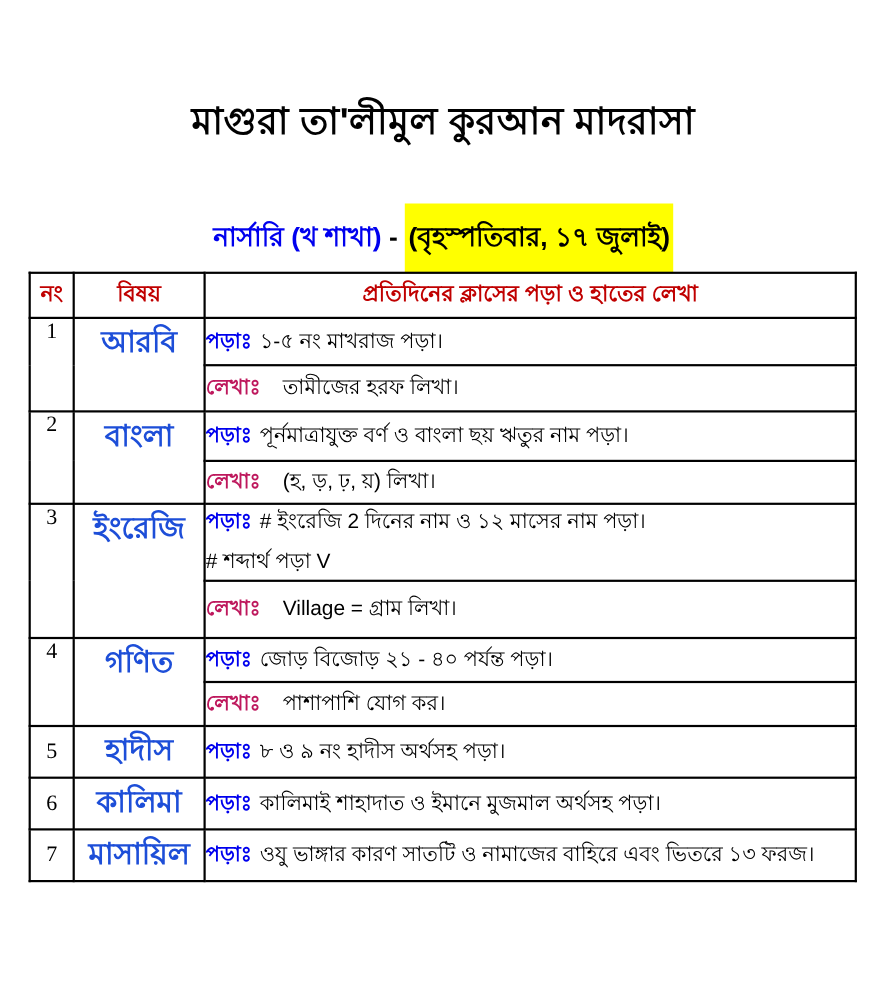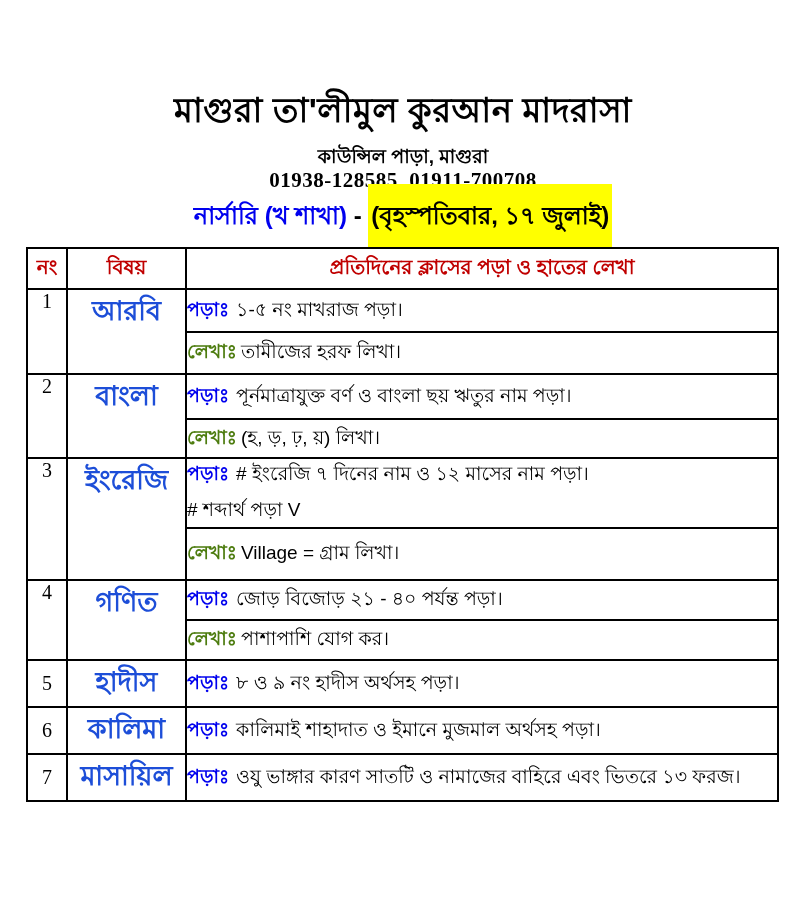--- a/index.html
+++ b/index.html
@@ -99,45 +99,43 @@
     vertical-align: middle;
     padding-left: 10px;
     padding-right: 4px;
   }
   .pora-label {
     color: #0000ee;
     font-weight: bold;
     margin-right: 7px;
   }
   .lekha-label {
-    color: #4d7c0f;
-    font-weight: bold;
-    margin-right: 4px;
+    color: #be185d;
+    font-weight: bold;
+    margin-right: 20px;
   }
   .indent-line {
     margin-top: 4px;
   }
   .watermark {
     position: absolute;
     left: 806px;
     color: #a9a9a9;
     white-space: nowrap;
     font-family: "DejaVu Sans", sans-serif;
   }
   .wm-1 { top: 808px; font-size: 19px; }
   .wm-2 { top: 831px; font-size: 14px; color: #c0c0c0; }
 </style>
 </head>
 <body>
 
 <div class="page">
 
   <div class="center-line doc-title">মাগুরা তা'লীমুল কুরআন মাদরাসা</div>
-  <div class="center-line doc-subtitle">কাউন্সিল পাড়া, মাগুরা</div>
-  <div class="center-line doc-phone">01938-128585, 01911-700708</div>
 
   <div class="center-line class-line">
     <span class="class-name">নার্সারি (খ শাখা)</span><span class="class-sep"> - </span><span class="date-badge">(বৃহস্পতিবার, ১৭ জুলাই)</span>
   </div>
 
   <table class="homework">
     <colgroup>
       <col style="width:40px">
       <col style="width:119px">
       <col style="width:592px">
@@ -174,21 +172,21 @@
       <td class="detail-cell">
         <span class="lekha-label">লেখাঃ</span><span>(হ, ড়, ঢ়, য়) লিখা।</span>
       </td>
     </tr>
 
     <tr style="height:66px">
       <td class="num-cell" rowspan="2">3</td>
       <td class="subj-cell" rowspan="2">ইংরেজি</td>
       <td class="detail-cell">
         <div>
-          <span class="pora-label">পড়াঃ</span><span># ইংরেজি ৭ দিনের নাম ও ১২ মাসের নাম পড়া।</span>
+          <span class="pora-label">পড়াঃ</span><span># ইংরেজি 2 দিনের নাম ও ১২ মাসের নাম পড়া।</span>
         </div>
         <div class="indent-line"># শব্দার্থ পড়া V</div>
       </td>
     </tr>
     <tr style="height:52px">
       <td class="detail-cell">
         <span class="lekha-label">লেখাঃ</span><span>Village = গ্রাম  লিখা।</span>
       </td>
     </tr>
 

